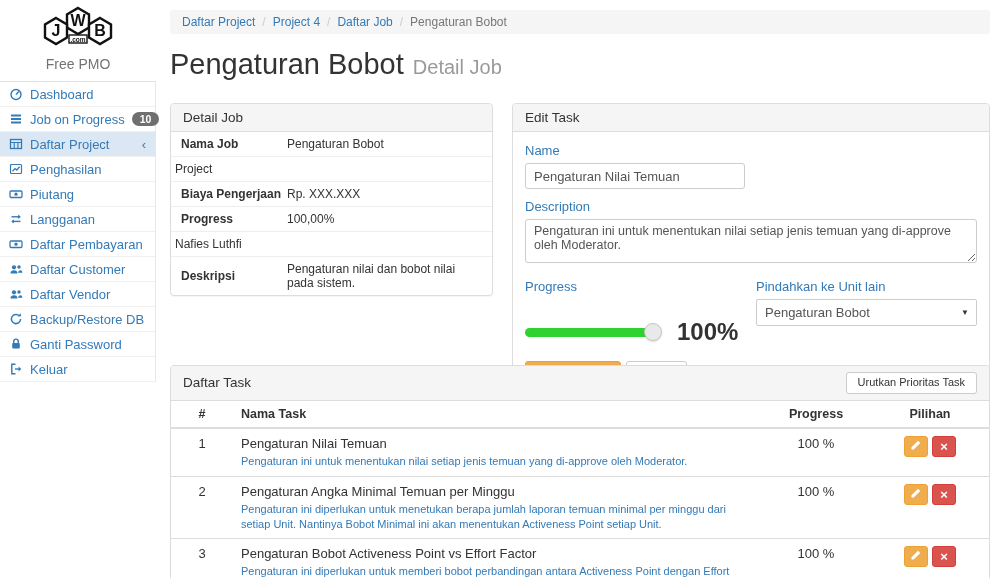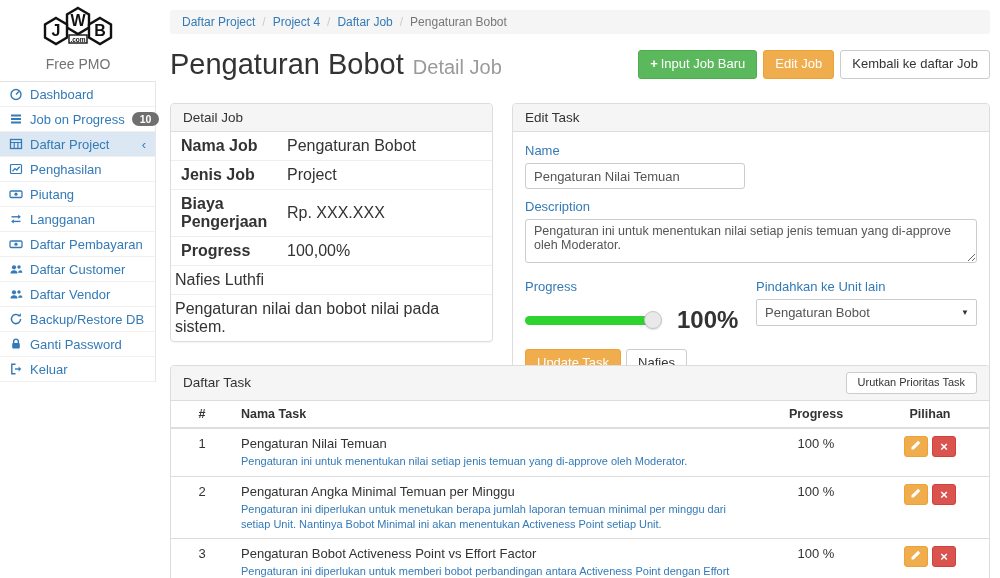--- a/index.html
+++ b/index.html
@@ -43,38 +43,38 @@
 
   
   .panel { position:absolute; border:1px solid #ddd; border-radius:4px; background:#fff;
            box-shadow:0 1px 1px rgba(0,0,0,.04); }
   .panel-heading { background:#f5f5f5; border-bottom:1px solid #ddd; padding:6px 12px;
                    font-size:13.5px; color:#333; border-radius:3px 3px 0 0;
                    display:flex; align-items:center; justify-content:space-between; min-height:28px; }
 
   
   #detail-panel { left:170px; top:103px; width:323px; }
-  .kv-row { display:flex; border-bottom:1px solid #eee; font-size:16px;align-items:center; }
+  .kv-row { display:flex; border-bottom:1px solid #eee; font-size:12px;align-items:center; }
   .kv-row:last-child { border-bottom:none; }
   .kv-label { width:112px; font-weight:bold; padding:5px 0 5px 10px; flex:none; }
   .kv-value { padding:5px 8px 5px 4px; }
 
   
   #edit-panel { left:512px; top:103px; width:478px; }
   .edit-body { padding:11px 12px 13px; }
   .field-label { color:#337ab7; font-weight:normal; font-size:13px; margin-bottom:5px; }
   .text-input { width:220px; height:26px; border:1px solid #ccc; border-radius:3px;
                 padding:0 8px; font-size:13px; color:#555; font-family:inherit; }
   .textarea { width:100%; height:44px; border:1px solid #ccc; border-radius:3px;
               padding:4px 8px; font-size:12.5px; color:#555; font-family:inherit; resize:vertical; }
   .mt { margin-top:10px; }
   .progress-row { display:flex; margin-top:12px; }
   .progress-col { flex:1; }
   .move-col { width:221px; flex:none; }
-  .slider-line { display:flex; align-items:center; margin-top:12px; }
+  .slider-line { display:flex; align-items:center; margin-top:24px; }
   .slider { position:relative; width:128px; height:9px; background:#2fd32f; border-radius:5px; cursor:pointer; }
   .slider-thumb { position:absolute; right:-9px; top:50%; transform:translateY(-50%);
                   width:18px; height:18px; border-radius:50%; background:#e9e9e9;
                   border:1px solid #c6c6c6; box-shadow:0 1px 2px rgba(0,0,0,.15); }
   .progress-pct { font-size:24px; font-weight:bold; color:#333; margin-left:24px; }
   .select-wrap { position:relative; width:100%; }
   .select { width:100%; height:27px; border:1px solid #ccc; border-radius:2px; background:#fff;
             font-size:13px; color:#555; padding:0 20px 0 8px; font-family:inherit;
             -webkit-appearance:none; appearance:none; }
   .caret { position:absolute; right:8px; top:50%; transform:translateY(-50%);
@@ -262,50 +262,45 @@
     <a class="crumb-link">Project 4</a>
     <span class="crumb-sep">/</span>
     <a class="crumb-link">Daftar Job</a>
     <span class="crumb-sep">/</span>
     <span class="crumb-current">Pengaturan Bobot</span>
   </div>
 
   <div class="title-row">
     <span class="page-title">Pengaturan Bobot</span>
     <span class="page-subtitle">Detail Job</span>
-    <span class="title-buttons">
-      <button class="btn btn-success"><span class="plus-glyph">+</span><span>Input Job Baru</span></button>
-      <button class="btn btn-warning">Edit Job</button>
-      <button class="btn">Kembali ke daftar Job</button>
-    </span>
   </div>
 
   <div class="panel" id="detail-panel">
     <div class="panel-heading">Detail Job</div>
     <div>
       <div class="kv-row">
           <div class="kv-label">Nama Job</div>
           <div class="kv-value">Pengaturan Bobot</div>
         </div>
       <div class="kv-row">
-          <div class="kv-label">Jenis Job</div>
           <div class="kv-value">Project</div>
         </div>
       <div class="kv-row">
           <div class="kv-label">Biaya Pengerjaan</div>
           <div class="kv-value">Rp. XXX.XXX</div>
         </div>
       <div class="kv-row">
           <div class="kv-label">Progress</div>
           <div class="kv-value">100,00%</div>
         </div>
       <div class="kv-row">
           <div class="kv-value">Nafies Luthfi</div>
         </div>
       <div class="kv-row">
+          <div class="kv-label">Deskripsi</div>
           <div class="kv-value">Pengaturan nilai dan bobot nilai pada sistem.</div>
         </div>
     </div>
   </div>
 
   <div class="panel" id="edit-panel">
     <div class="panel-heading">Edit Task</div>
     <div class="edit-body">
       <div class="field-label">Name</div>
       <input class="text-input" type="text" value="Pengaturan Nilai Temuan" style="">

